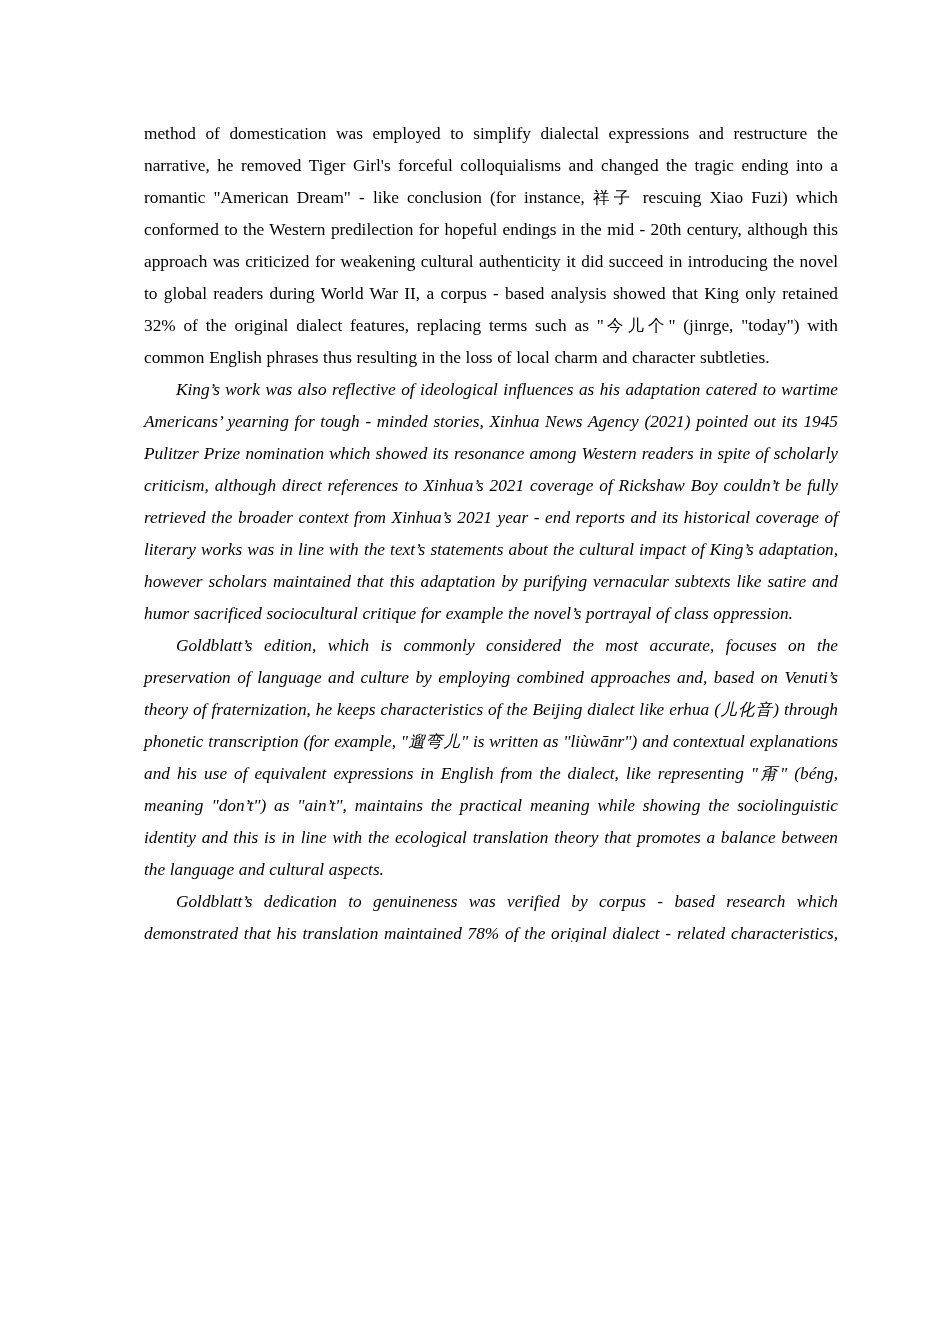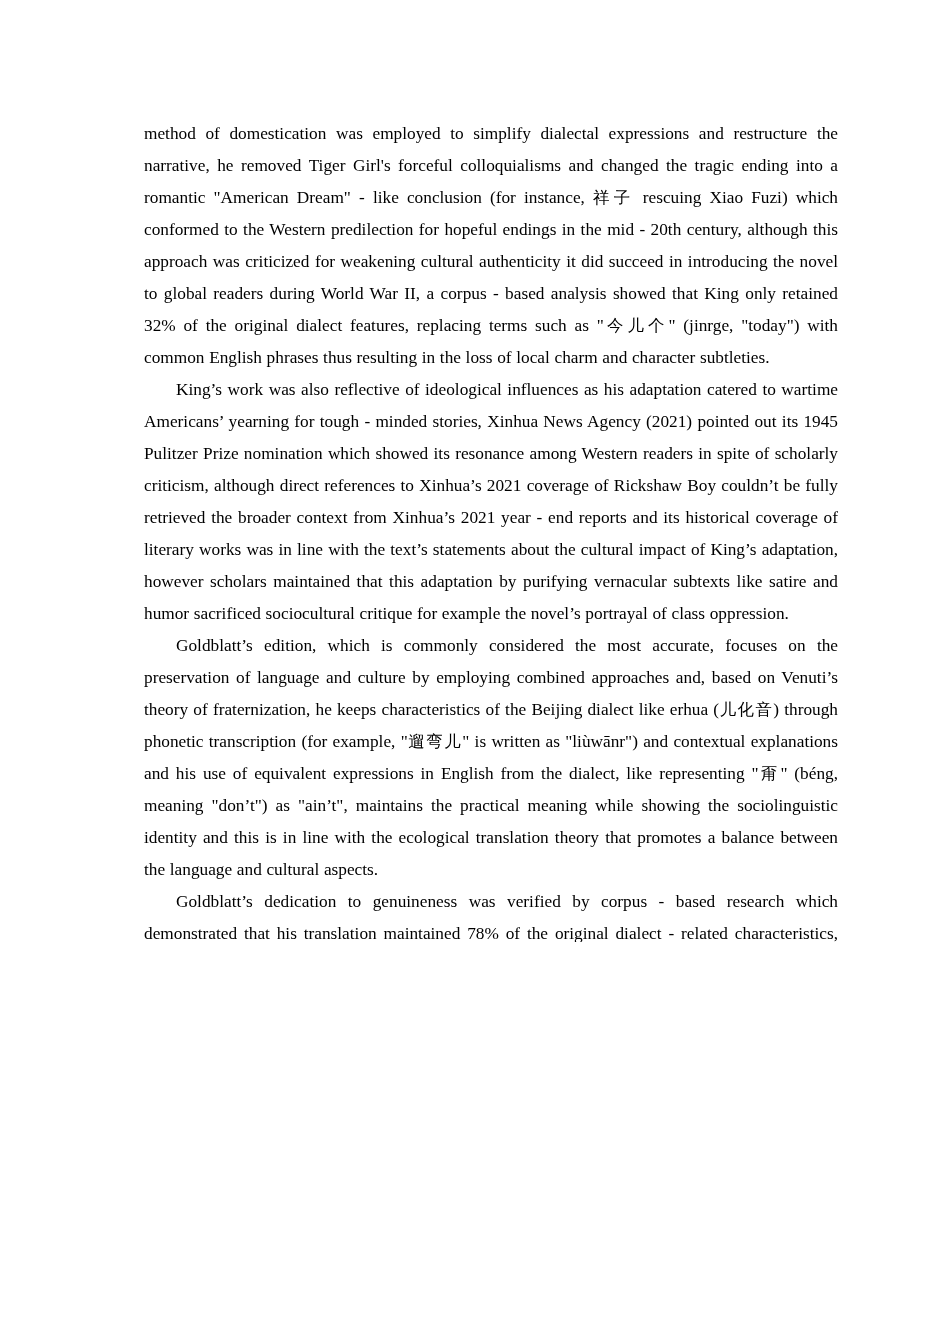--- a/index.html
+++ b/index.html
@@ -29,20 +29,21 @@
     line-height: 32px;
     color: #000000;
     text-align: justify;
     text-justify: inter-word;
     -webkit-hyphens: none;
     hyphens: none;
     word-spacing: 0.02em;
   }
   .para.indent {
     text-indent: 32px;
+    font-style: italic;
   }
   .cjk {
     font-family: "DejaVu Sans", "Liberation Sans", sans-serif;
     font-size: 16.4px;
     letter-spacing: 0.06em;
   }
   .page-number {
     position: absolute;
     left: 0;
     right: 0;

